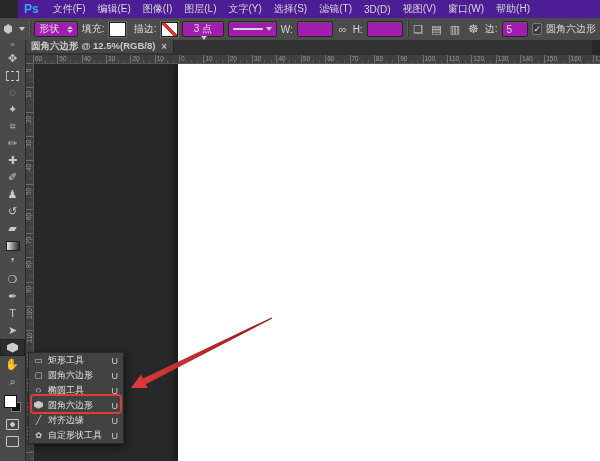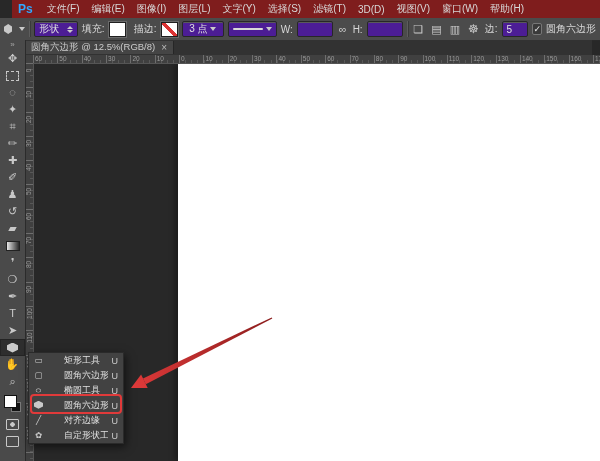--- a/index.html
+++ b/index.html
@@ -1,37 +1,37 @@
 <!DOCTYPE html>
 <html><head>
 <meta charset="utf-8">
 <style>
   html,body{margin:0;padding:0;background:#1d1d1d;}
   #app{position:relative;width:600px;height:461px;overflow:hidden;
        font-family:"Liberation Sans","DejaVu Sans",sans-serif;
        background:#282828;user-select:none;}
   
-  .menubar{position:absolute;left:12px;top:0;right:0;height:18px;background:#7f1d1d;
+  .menubar{position:absolute;left:18px;top:0;right:0;height:18px;background:#4c1d95;
            border-bottom:2px solid #ec4899;display:flex;align-items:center;padding-left:4px;}
   .pslogo{color:#31a8ff;font-weight:bold;font-size:12px;margin:0 8px 0 2px;letter-spacing:0;}
   .menu-item{color:#d8d8d8;font-size:10px;padding:0 6px;height:18px;display:flex;align-items:center;cursor:default;}
   
   .optionsbar{position:absolute;left:0;top:18px;right:0;height:22px;background:#4b4b4b;
               border-bottom:1px solid #2a2a2a;display:flex;align-items:center;gap:4px;
               padding:0 4px;font-size:10px;color:#d8d8d8;white-space:nowrap;}
   .sep{width:1px;height:16px;background:#5d5d5d;box-shadow:1px 0 0 #3a3a3a;}
   .hexicon{width:11px;height:10px;background:#c9c9c9;
            clip-path:polygon(50% 0,100% 28%,100% 72%,50% 100%,0 72%,0 28%);}
   .dd-arrow{width:0;height:0;border-left:3px solid transparent;border-right:3px solid transparent;
             border-top:4px solid #c9c9c9;margin-left:3px;}
   .updown{display:flex;flex-direction:column;gap:1px;margin-left:4px;}
   .updown i{display:block;width:0;height:0;border-left:3px solid transparent;border-right:3px solid transparent;}
   .updown .u{border-bottom:3px solid #c9c9c9;}
   .updown .d{border-top:3px solid #c9c9c9;}
-  .field{background:#4c1d95;border:1px solid #272727;box-shadow:0 1px 0 #5a5a5a inset;
+  .field{background:#a21caf;border:1px solid #272727;box-shadow:0 1px 0 #5a5a5a inset;
          border-radius:2px;height:14px;display:flex;align-items:center;padding:0 4px;color:#e0e0e0;}
   .select{cursor:default;}
   .swatch{width:20px;height:13px;border:1px solid #1f1f1f;box-shadow:0 0 0 1px #6a6a6a;}
   .swatch.fill{background:#ffffff;}
   .swatch.stroke{background:linear-gradient(45deg,#fff 42%,#d33 42%,#d33 58%,#fff 58%);}
   .linestyle{width:30px;height:2px;background:#d8d8d8;border-radius:1px;}
   .optico{font-size:11px;color:#c9c9c9;padding:0 2px;line-height:1;}
   .checkbox{width:10px;height:10px;background:#3a3a3a;border:1px solid #777;border-radius:2px;
             display:flex;align-items:center;justify-content:center;color:#e8e8e8;font-size:9px;line-height:1;}
   
@@ -51,21 +51,21 @@
   .tool[data-icon="swatches"] .tglyph{position:relative;width:17px;height:17px;}
   .tool[data-icon="swatches"] .tglyph::after{content:"";position:absolute;right:0;bottom:0;width:8px;height:8px;
         background:#141414;border:1px solid #7a7a7a;}
   .tool[data-icon="swatches"] .tglyph::before{content:"";position:absolute;left:0;top:0;width:11px;height:11px;
         background:#ffffff;border:1px solid #111;z-index:1;}
   .tool[data-icon="mask"] .tglyph{width:11px;height:9px;border:1px solid #c8c8c8;border-radius:1px;
         background:radial-gradient(circle 2.5px at 50% 50%,#c8c8c8 2px,transparent 2.5px);}
   .tool[data-icon="screen"] .tglyph{width:11px;height:9px;border:1px solid #c8c8c8;border-radius:1px;}
   
   .tabbar{position:absolute;left:25px;top:40px;right:8px;height:15px;background:#323232;
-          display:flex;align-items:center;}
+          display:flex;align-items:flex-start;font-weight:bold;}
   .doctab{background:#454545;color:#cccccc;font-size:9.5px;display:flex;align-items:center;
           gap:6px;padding:0 6px;border-right:1px solid #262626;}
   .doctab .close{color:#bbbbbb;font-size:10px;cursor:default;}
   .ruler-corner{position:absolute;left:25px;top:55px;width:8px;height:8px;background:#404040;
           border-right:1px solid #555;border-bottom:1px solid #555;z-index:2;}
   .hruler{position:absolute;left:33px;top:55px;right:0;height:8px;background:#404040;
           border-bottom:1px solid #555;display:flex;overflow:hidden;z-index:2;
           background-image:repeating-linear-gradient(90deg,#6e6e6e 0 1px,transparent 1px 24.35px),
                            repeating-linear-gradient(90deg,#585858 0 1px,transparent 1px 6.09px);
           background-size:100% 100%,100% 3px;background-position:0 0,0 100%;background-repeat:no-repeat;}
@@ -82,21 +82,21 @@
           box-shadow:-3px 0 6px rgba(0,0,0,0.35);}
   
   .flyout{position:absolute;left:28px;top:352px;width:94px;background:#424242;
           border:1px solid #2a2a2a;box-shadow:2px 3px 8px rgba(0,0,0,0.55);z-index:5;}
   .fly-item{height:15px;display:flex;align-items:center;gap:4px;padding:0 5px 0 4px;
             font-size:9px;color:#e0e0e0;white-space:nowrap;}
   .fly-icon{width:11px;flex:0 0 11px;text-align:center;font-size:8.5px;color:#c9c9c9;line-height:1;}
   [data-icon="ellipse"].fly-icon,.fly-icon[data-icon="ellipse"]{transform:scaleX(1.35);}
   .fly-icon[data-icon="polygon"]::before{content:"";display:inline-block;width:9px;height:8px;background:#c9c9c9;
         clip-path:polygon(50% 0,100% 28%,100% 72%,50% 100%,0 72%,0 28%);}
-  .fly-label{overflow:hidden;margin-left:16px;}
+  .fly-label{overflow:hidden;}
   .fly-short{margin-left:auto;color:#cccccc;}
   
   .anno-box{position:absolute;left:30px;top:394px;width:88px;height:16px;border:2px solid #e03a3a;
             border-radius:4px;z-index:6;pointer-events:none;}
   .anno-arrow{position:absolute;left:0;top:0;z-index:7;pointer-events:none;}
 </style>
 </head>
 <body>
 
 <div id="app">
@@ -159,21 +159,21 @@
       <span>形状</span>
       <span class="updown">
           <i class="u"></i>
           <i class="d"></i>
         </span>
     </span>
     <span>填充:</span>
     <span class="swatch fill"></span>
     <span style="margin-left:4px;">描边:</span>
     <span class="swatch stroke"></span>
-    <span class="field select" style="width:42px;justify-content:center;">
+    <span class="field select" style="width:42px;justify-content:space-between;flex-direction:column;">
       <span>3 点</span>
       <span class="dd-arrow"></span>
     </span>
     <span class="field select" style="width:40px;justify-content:space-between;">
       <span class="linestyle"></span>
       <span class="dd-arrow"></span>
     </span>
     <span>W:</span>
     <span class="field" style="width:34px;">
         <span></span>

